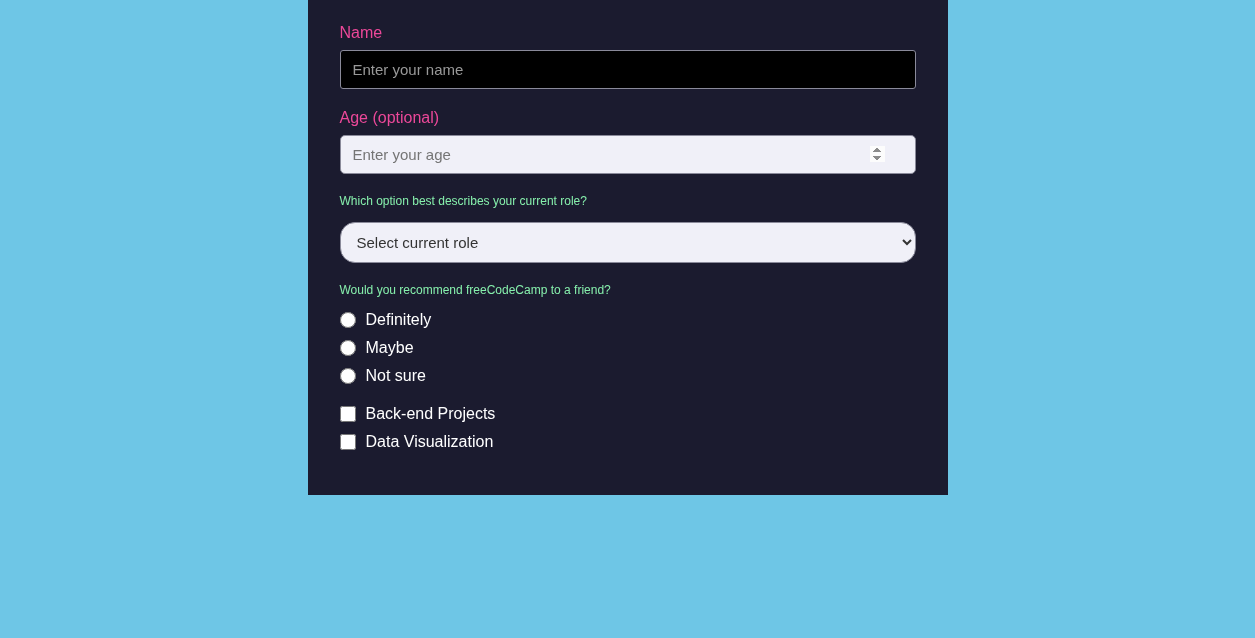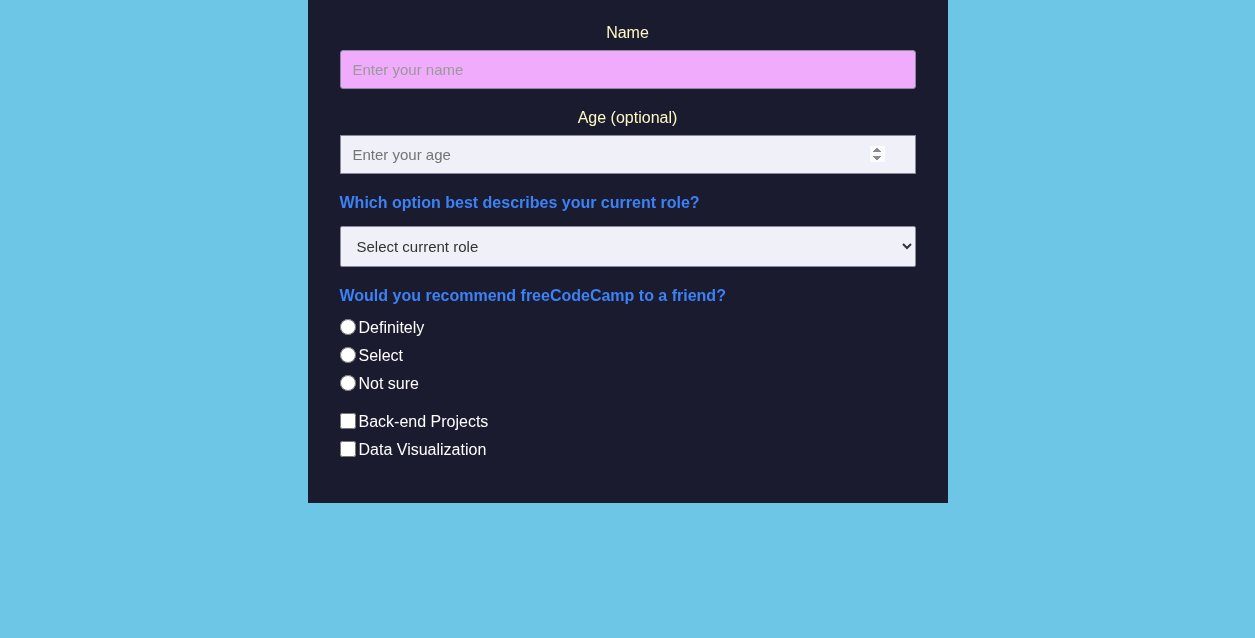--- a/index.html
+++ b/index.html
@@ -22,97 +22,95 @@
       width: 640px;
       padding: 24px 32px;
       margin-top: 0;
     }
 
     .field-group {
       margin-bottom: 20px;
     }
 
     .field-label {
-      color: #fef9c3;
+      color: #ec4899;
       font-size: 16px;
       margin-bottom: 8px;
       display: block;
-      text-align: center;
     }
 
     .text-input {
       width: 100%;
       padding: 10px 12px;
       border: 1px solid #8a8a9a;
       border-radius: 3px;
-      background-color: #f0abfc;
+      background-color: #000000;
       color: #666;
       font-size: 15px;
       outline: none;
     }
 
     .text-input::placeholder {
       color: #999;
     }
 
     .number-input-wrapper {
       position: relative;
       width: 100%;
     }
 
     .number-input {
       width: 100%;
       padding: 10px 30px 10px 12px;
       border: 1px solid #8a8a9a;
-      border-radius: 0;
+      border-radius: 5px;
       background-color: #f0f0f8;
       color: #666;
       font-size: 15px;
       outline: none;
       -moz-appearance: textfield;
     }
 
     .number-input::-webkit-outer-spin-button,
     .number-input::-webkit-inner-spin-button {
       -webkit-appearance: inner-spin-button;
       opacity: 1;
     }
 
     .select-input {
       width: 100%;
       padding: 10px 12px;
       border: 1px solid #8a8a9a;
-      border-radius: 2px;
+      border-radius: 15px;
       background-color: #f0f0f8;
       color: #333;
       font-size: 15px;
       outline: none;
       appearance: auto;
       cursor: pointer;
     }
 
     .question-label {
-      color: #3b82f6;
-      font-size: 16px;
+      color: #86efac;
+      font-size: 12px;
       margin-bottom: 14px;
       display: block;
-      font-weight: bold;
     }
 
     .radio-group, .checkbox-group {
       margin-bottom: 20px;
     }
 
     .radio-option, .checkbox-option {
       display: flex;
-      align-items: flex-start;
+      align-items: center;
       margin-bottom: 10px;
       color: #ffffff;
       font-size: 16px;
-      gap: 3px;
+      gap: 10px;
     }
 
     .radio-option input[type="radio"],
     .checkbox-option input[type="checkbox"] {
       width: 16px;
       height: 16px;
       cursor: pointer;
       accent-color: #6ec6e6;
     }
 
@@ -152,21 +150,21 @@
   </div>
 
   <div class="radio-group">
     <span class="question-label">Would you recommend freeCodeCamp to a friend?</span>
     <div class="radio-option">
       <input type="radio" name="recommend" value="definitely" style="">
       <span class="option-label">Definitely</span>
     </div>
     <div class="radio-option">
       <input type="radio" name="recommend" value="maybe" style="">
-      <span class="option-label">Select</span>
+      <span class="option-label">Maybe</span>
     </div>
     <div class="radio-option">
       <input type="radio" name="recommend" value="notsure" style="">
       <span class="option-label">Not sure</span>
     </div>
   </div>
 
   <div class="checkbox-group">
     <div class="checkbox-option">
       <input type="checkbox" name="improvements" value="backend" style="">

